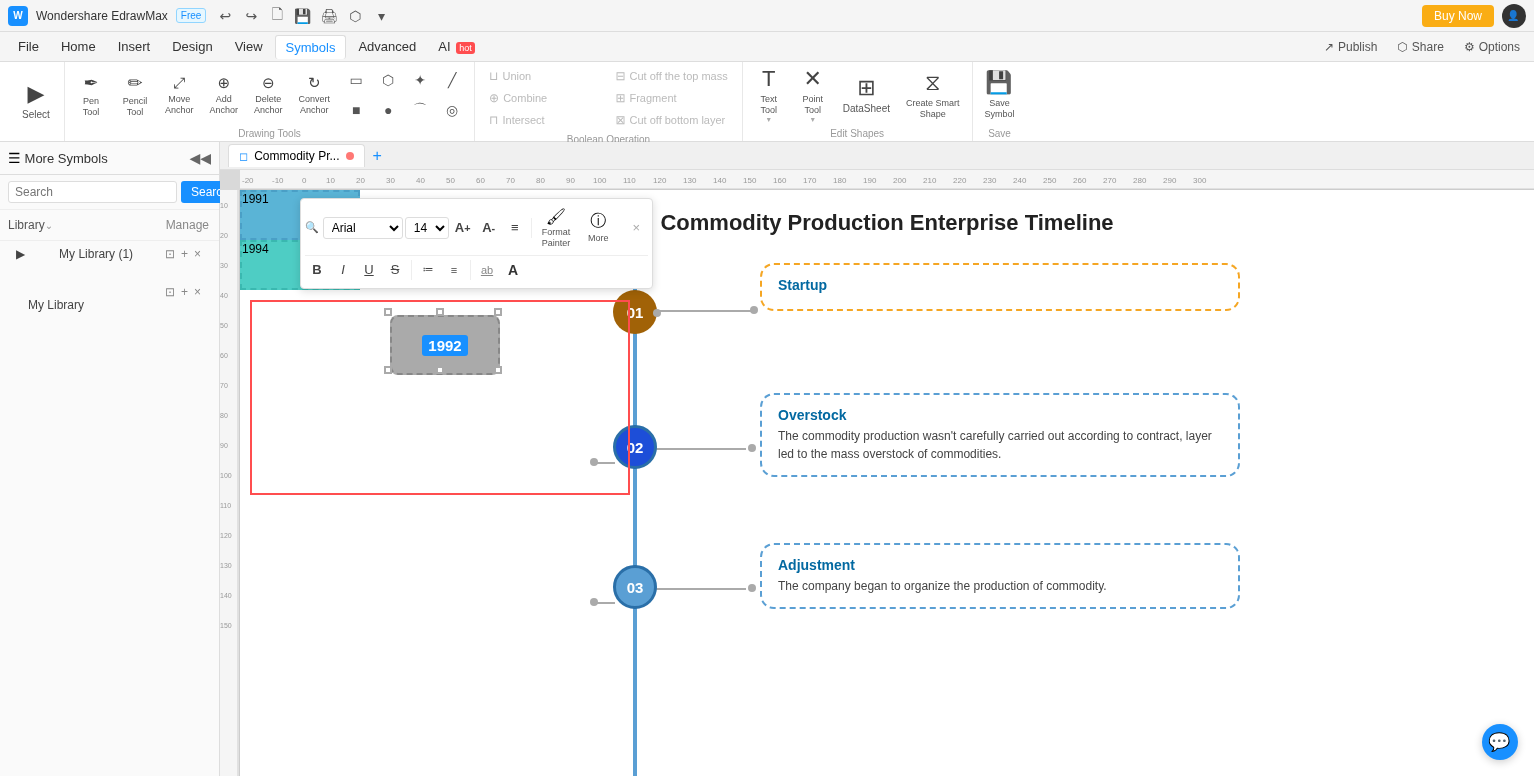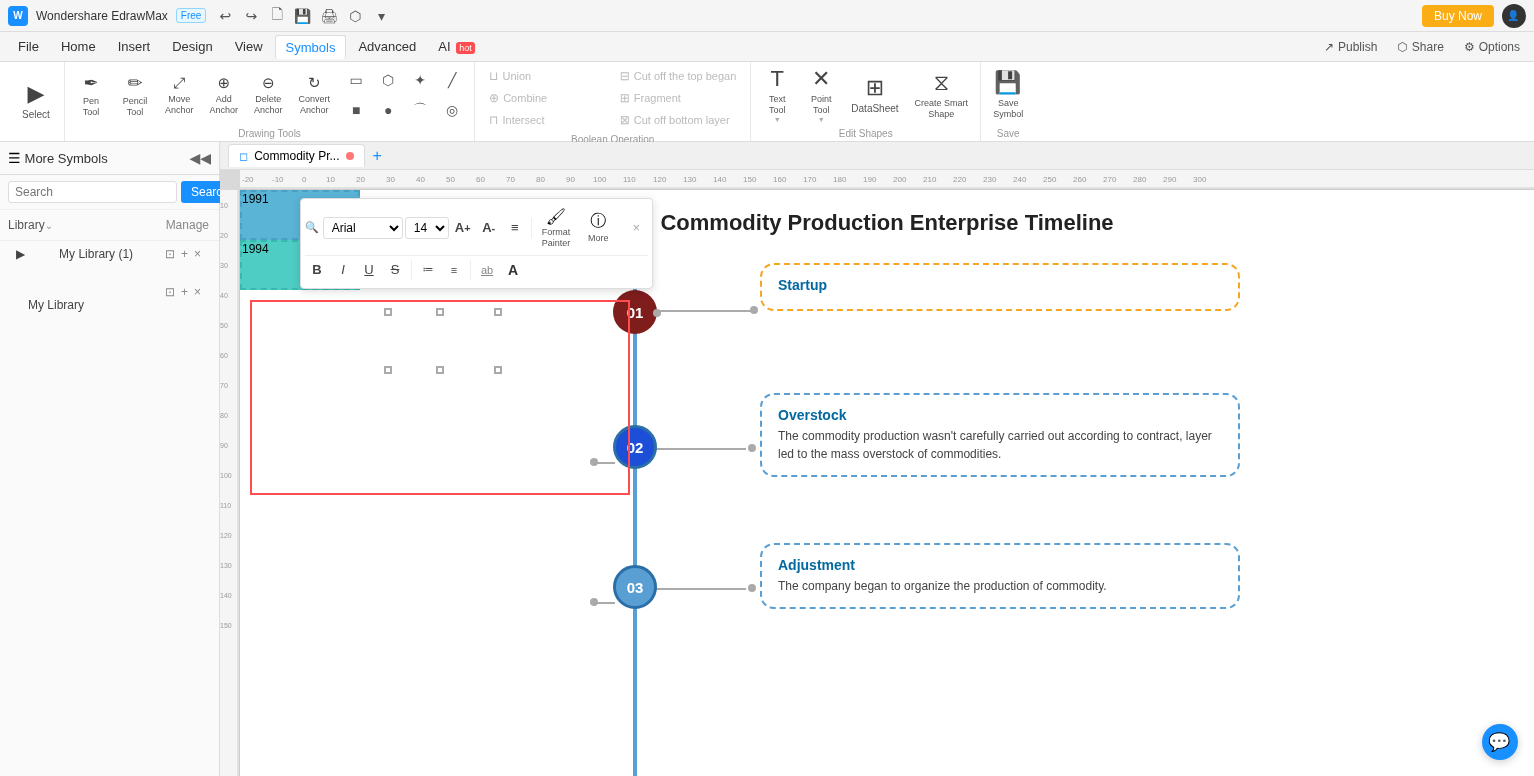--- a/index.html
+++ b/index.html
@@ -109,21 +109,21 @@
     .canvas-tab-dot { width: 8px; height: 8px; border-radius: 50%; background: #ff7875; }
     .canvas-tab-add { color: #1890ff; font-size: 16px; cursor: pointer; padding: 0 6px; }
 
     .canvas-area {
       flex: 1; position: relative; overflow: hidden;
       background: #d9d9d9;
     }
     .ruler-top {
       position: absolute; top: 0; left: 20px; right: 0; height: 20px;
       background: #f5f5f5; border-bottom: 1px solid #ccc;
-      display: flex; align-items: flex-end; overflow: hidden;
+      display: flex; align-items: center; overflow: hidden;
     }
     .ruler-left {
       position: absolute; top: 20px; left: 0; width: 20px; bottom: 0;
       background: #f5f5f5; border-right: 1px solid #ccc;
       display: flex; flex-direction: column; align-items: flex-end; overflow: hidden;
     }
 
     .canvas-content {
       position: absolute; top: 20px; left: 20px; right: 0; bottom: 0;
       background: white; overflow: hidden;
@@ -180,21 +180,21 @@
       position: absolute; top: 20px; left: 50%; transform: translateX(-50%);
       font-size: 22px; font-weight: bold; color: #222; white-space: nowrap;
     }
 
     
     .timeline-node {
       position: absolute; width: 44px; height: 44px; border-radius: 50%;
       display: flex; align-items: center; justify-content: center;
       color: white; font-weight: bold; font-size: 15px; z-index: 3;
     }
-    .node-01 { background: #7f1d1d; left: 373px; top: 100px; }
+    .node-01 { background: #a16207; left: 373px; top: 100px; }
     .node-02 { background: #1d4ed8; border: 3px solid #2a6fa8; left: 373px; top: 235px; }
     .node-03 { background: #5a9fd4; border: 3px solid #2a6fa8; left: 373px; top: 375px; }
     .year-1993 {
       width: 120px; height: 50px; background: #5ab4d6;
       border: 2px dashed #4a9fc6; left: 230px; top: 248px;
     }
     .year-1994 {
       width: 120px; height: 50px; background: #4ecdc4;
       border: 2px dashed #3ab8b0; left: 230px; top: 388px;
     }
@@ -329,21 +329,21 @@
 
   <div class="section-wrapper" style="padding:0 4px;">
     <div class="section-tools">
       <div style="display:grid; grid-template-columns:1fr 1fr; gap:2px; padding:4px;">
         <div class="bool-op disabled">
           <span style="font-size:12px;">⊔</span>
           <span>Union</span>
         </div>
         <div class="bool-op disabled">
           <span style="font-size:12px;">⊟</span>
-          <span>Cut off the top began</span>
+          <span>Cut off the top mass</span>
         </div>
         <div class="bool-op disabled">
           <span style="font-size:12px;">⊕</span>
           <span>Combine</span>
         </div>
         <div class="bool-op disabled">
           <span style="font-size:12px;">⊞</span>
           <span>Fragment</span>
         </div>
         <div class="bool-op disabled">
@@ -544,20 +544,23 @@
             <div class="tf-btn" style="font-size:11px;">≔</div>
             <div class="tf-btn" style="font-size:11px;">≡</div>
             <div class="tf-divider"></div>
             <div class="tf-btn" style="font-size:11px; text-decoration:underline; color:#888;">ab</div>
             <div class="tf-btn" style="font-size:14px; font-weight:bold; color:#333;">A</div>
           </div>
         </div>
 
         <div class="edit-box"></div>
 
+        <div class="shape-1992">
+          <span class="shape-text-editing">1992</span>
+        </div>
 
         <div style="position:absolute; top:118px; left:144px; width:8px; height:8px; border:2px solid #aaa; background:white; z-index:6;"></div>
         <div style="position:absolute; top:118px; left:254px; width:8px; height:8px; border:2px solid #aaa; background:white; z-index:6;"></div>
         <div style="position:absolute; top:176px; left:144px; width:8px; height:8px; border:2px solid #aaa; background:white; z-index:6;"></div>
         <div style="position:absolute; top:176px; left:254px; width:8px; height:8px; border:2px solid #aaa; background:white; z-index:6;"></div>
         <div style="position:absolute; top:118px; left:196px; width:8px; height:8px; border:2px solid #aaa; background:white; z-index:6;"></div>
         <div style="position:absolute; top:176px; left:196px; width:8px; height:8px; border:2px solid #aaa; background:white; z-index:6;"></div>
 
         <div style="position:absolute; top:80px; left:393px; width:4px; bottom:0; background:#5a9fd4; z-index:1;"></div>
 

